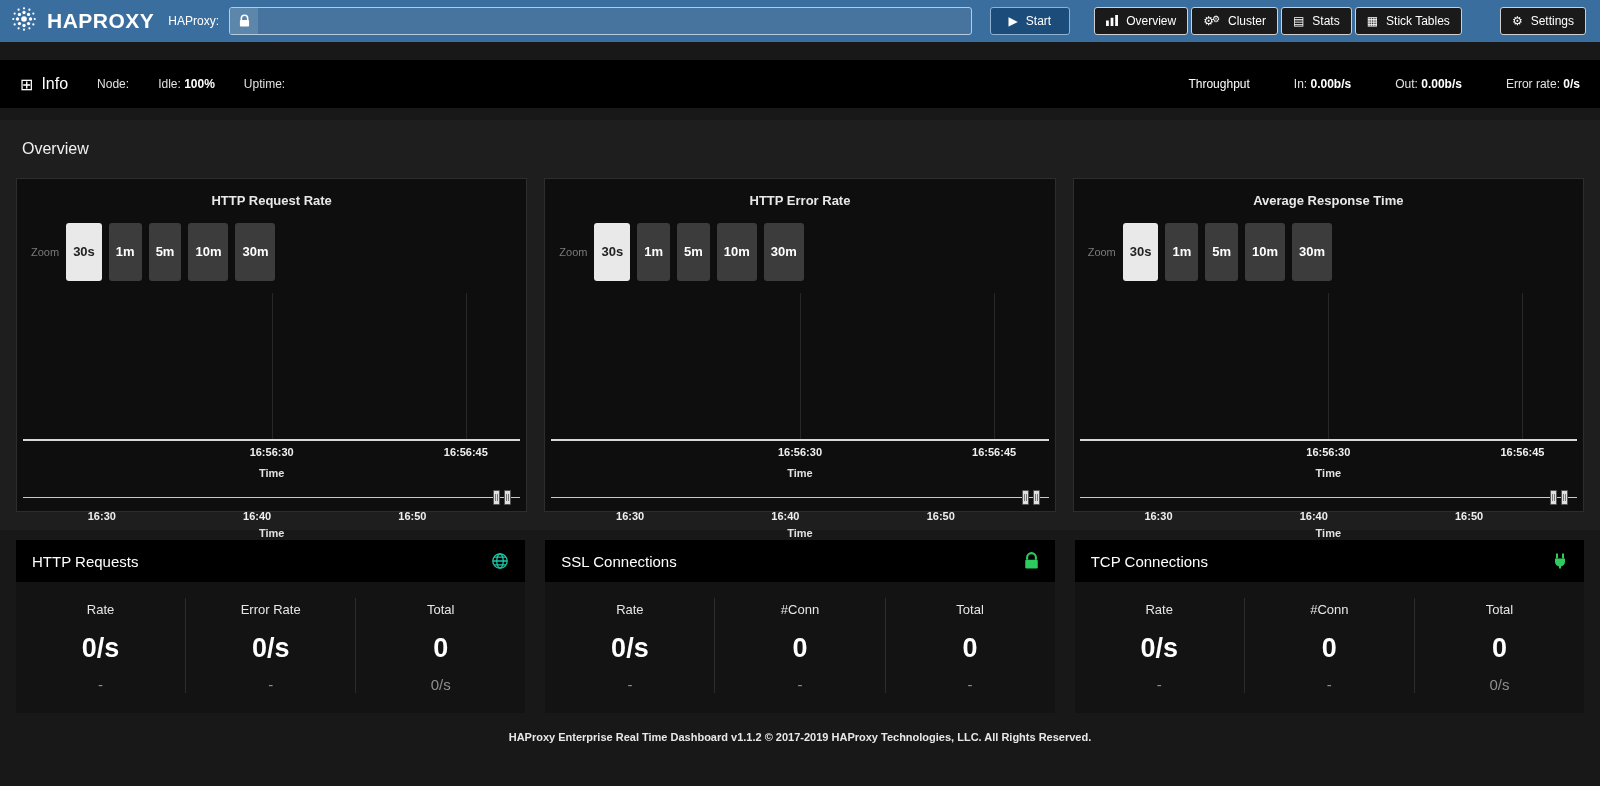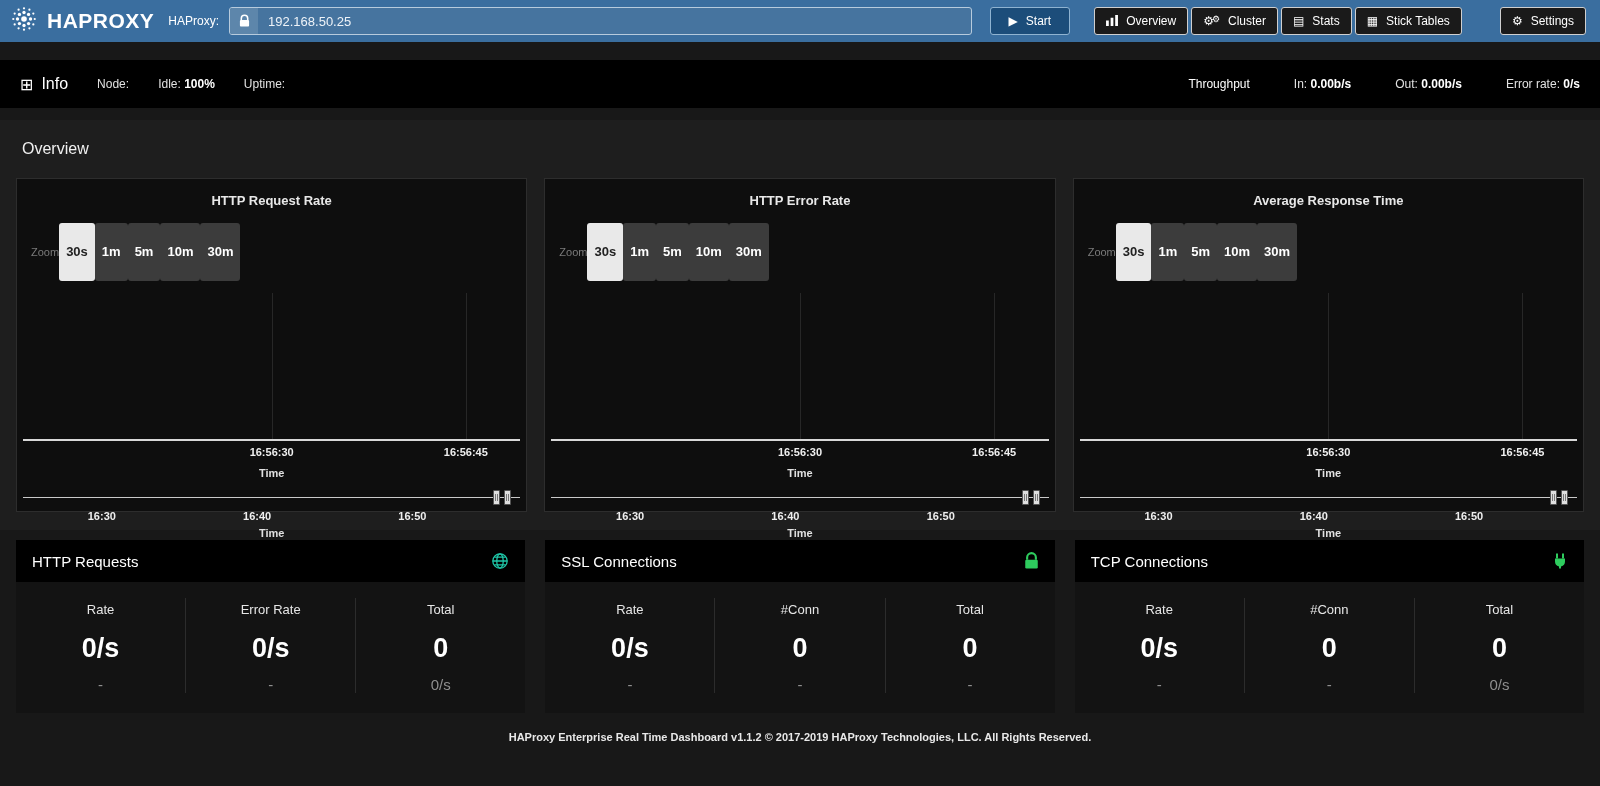--- a/index.html
+++ b/index.html
@@ -28,21 +28,21 @@
   .throughput-label { margin-left: auto; font-size: 12px; color: #fff; }
   .tp-item { font-size: 12px; margin-left: 44px; color: #e2e2e2; white-space: nowrap; }
   .tp-item b { color: #fff; }
 
   
   .overview { margin-top: 12px; background: #1e1e1e; padding: 14px 16px 18px; }
   .overview-title { font-size: 16px; font-weight: normal; color: #f0f0f0; margin: 6px 0 20px 6px; }
   .charts { display: flex; gap: 17px; }
   .chart-panel { flex: 1; background: #0e0e0e; border: 1px solid #2d2d2d; height: 334px; padding: 8px 12px; position: relative; }
   .chart-title { text-align: center; color: #e8e8e8; font-size: 13px; font-weight: bold; margin: 6px 0 0; }
-  .zoom-row { display: flex; align-items: center; margin: 15px 0 0 2px; }
+  .zoom-row { display: flex; align-items: center; gap: 7px; margin: 15px 0 0 2px; }
   .zoom-label { color: #7a7a7a; font-size: 11px; }
   .zoom-btn { font-size: 13px; font-weight: bold; padding: 21px 7px; border: none; border-radius: 3px; background: #3c3c3c; color: #fff; cursor: pointer; font-family: inherit; line-height: 1.2; }
   .zoom-btn.active { background: #e9e9e9; color: #222; }
   .plot { position: relative; height: 148px; margin-top: 12px; }
   .gridline { position: absolute; top: 0; bottom: 0; width: 1px; background: #272727; }
   .g1 { left: 50%; } .g2 { left: 90%; }
   .axis-line { position: absolute; left: -6px; right: -6px; bottom: 0; height: 2px; background: #d8d8d8; }
   .x-tick { position: absolute; top: calc(100% + 5px); transform: translateX(-50%); font-size: 11px; font-weight: bold; color: #efefef; white-space: nowrap; }
   .t1 { left: 50%; } .t2 { left: 90%; }
   .axis-title { text-align: center; font-size: 11px; font-weight: bold; color: #e0e0e0; margin-top: 26px; }
@@ -108,21 +108,20 @@
       <span>HAPROXY</span>
     </div>
     <span class="haproxy-label">HAProxy:</span>
     <div class="addr-field">
       <span class="addr-lock">
         <svg width="11" height="14" viewBox="0 0 12 14">
             <path d="M2.5 6V4.2a3.5 3.5 0 0 1 7 0V6" fill="none" stroke="#fff" stroke-width="1.7"></path>
             <rect x="1" y="6" width="10" height="7" rx="1" fill="#fff"></rect>
           </svg>
       </span>
-      <input class="addr-input" type="text" value="192.168.50.25" style="">
     </div>
     <button class="btn start-btn">
       <span class="ico">▶</span>
       <span>Start</span>
     </button>
     <nav class="nav-group">
       <button class="btn">
         <span class="ico">
           <svg width="12" height="11" viewBox="0 0 13 12" fill="#fff">
               <rect x="0" y="6" width="3" height="6"></rect>

